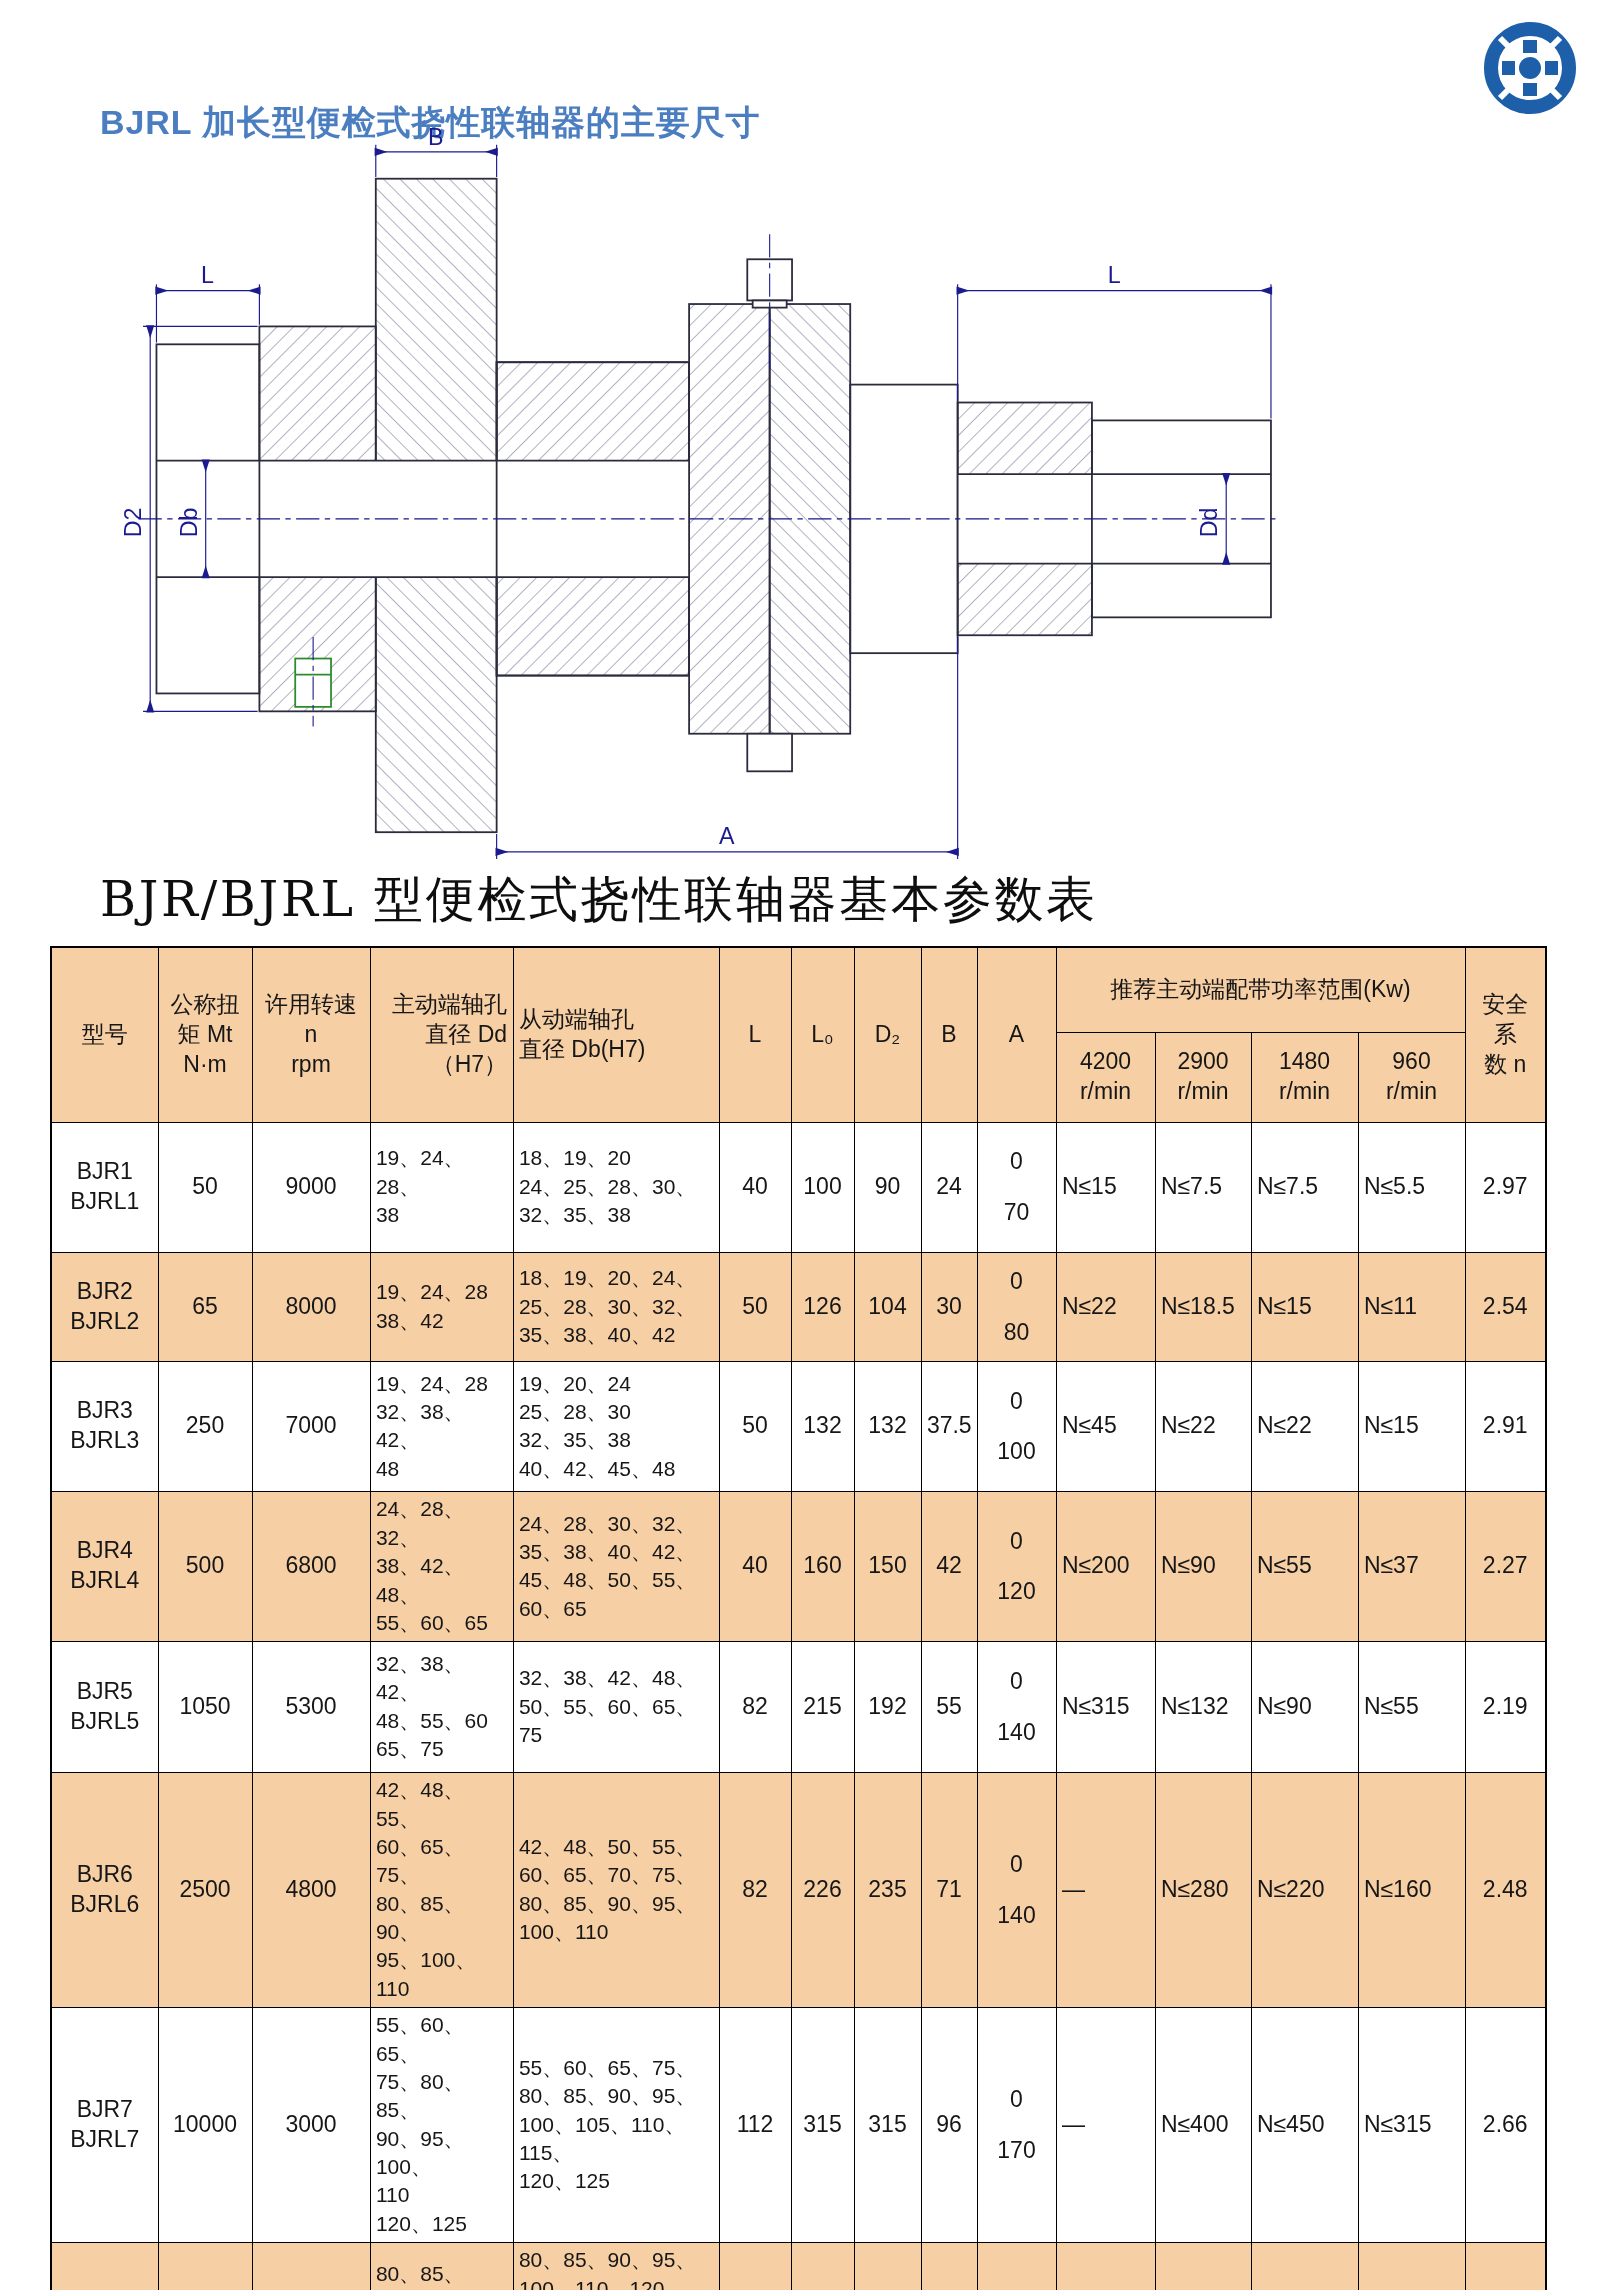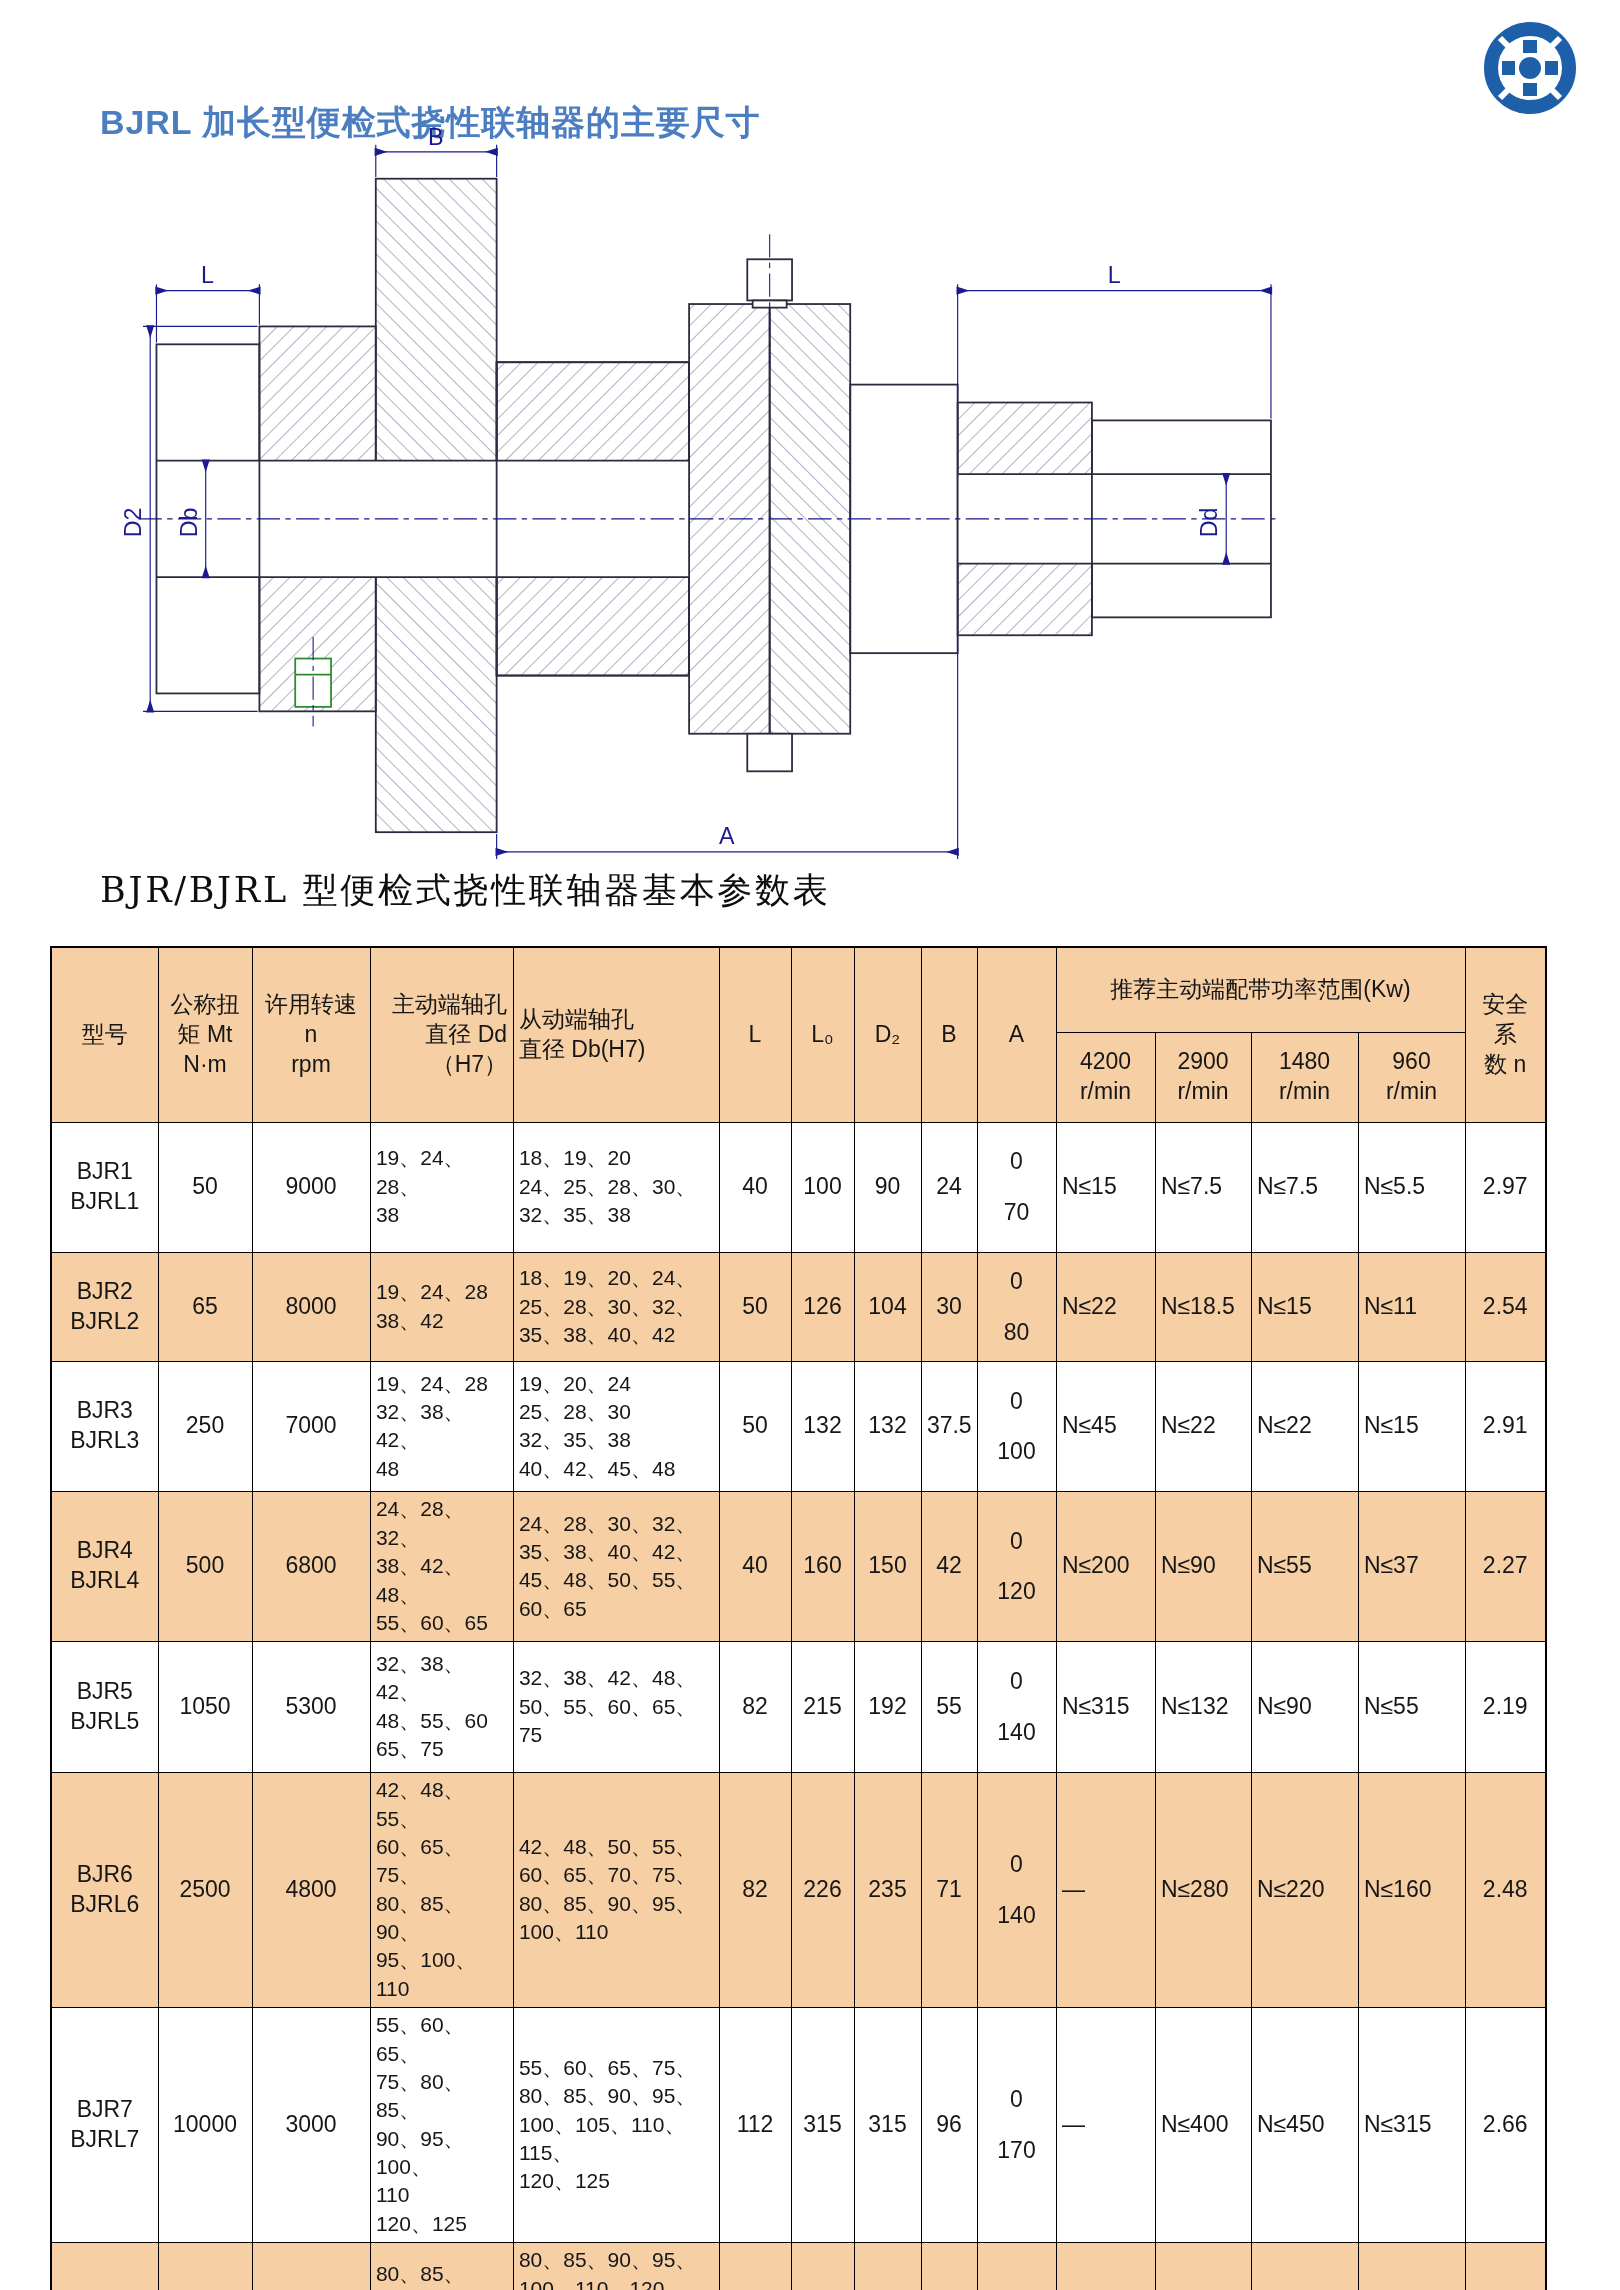--- a/index.html
+++ b/index.html
@@ -13,21 +13,21 @@
   .page-title {
     position:absolute; left:100px; top:100px;
     font-size:34px; font-weight:bold; color:#4a7ec0;
     letter-spacing:0.9px; white-space:nowrap;
   }
   .logo { position:absolute; left:1480px; top:18px; width:100px; height:100px; }
   .drawing { position:absolute; left:115px; top:125px; width:1184px; height:743px; }
   .table-title {
     position:absolute; left:100px; top:867px;
     font-family:"DejaVu Serif","Liberation Serif",serif;
-    font-size:35px; color:#0e0e0e; letter-spacing:2.7px; white-space:nowrap;
+    font-size:49px; color:#0e0e0e; letter-spacing:2.7px; white-space:nowrap;
   }
   table.params {
     position:absolute; left:50px; top:946px;
     width:1496px; border-collapse:collapse; table-layout:fixed;
     border:2.7px solid #000;
     font-size:23px; line-height:1.3;
   }
   table.params th, table.params td {
     border:1.8px solid #000; padding:3.6px 5.4px;
     white-space:pre-line; vertical-align:middle; font-weight:400;

